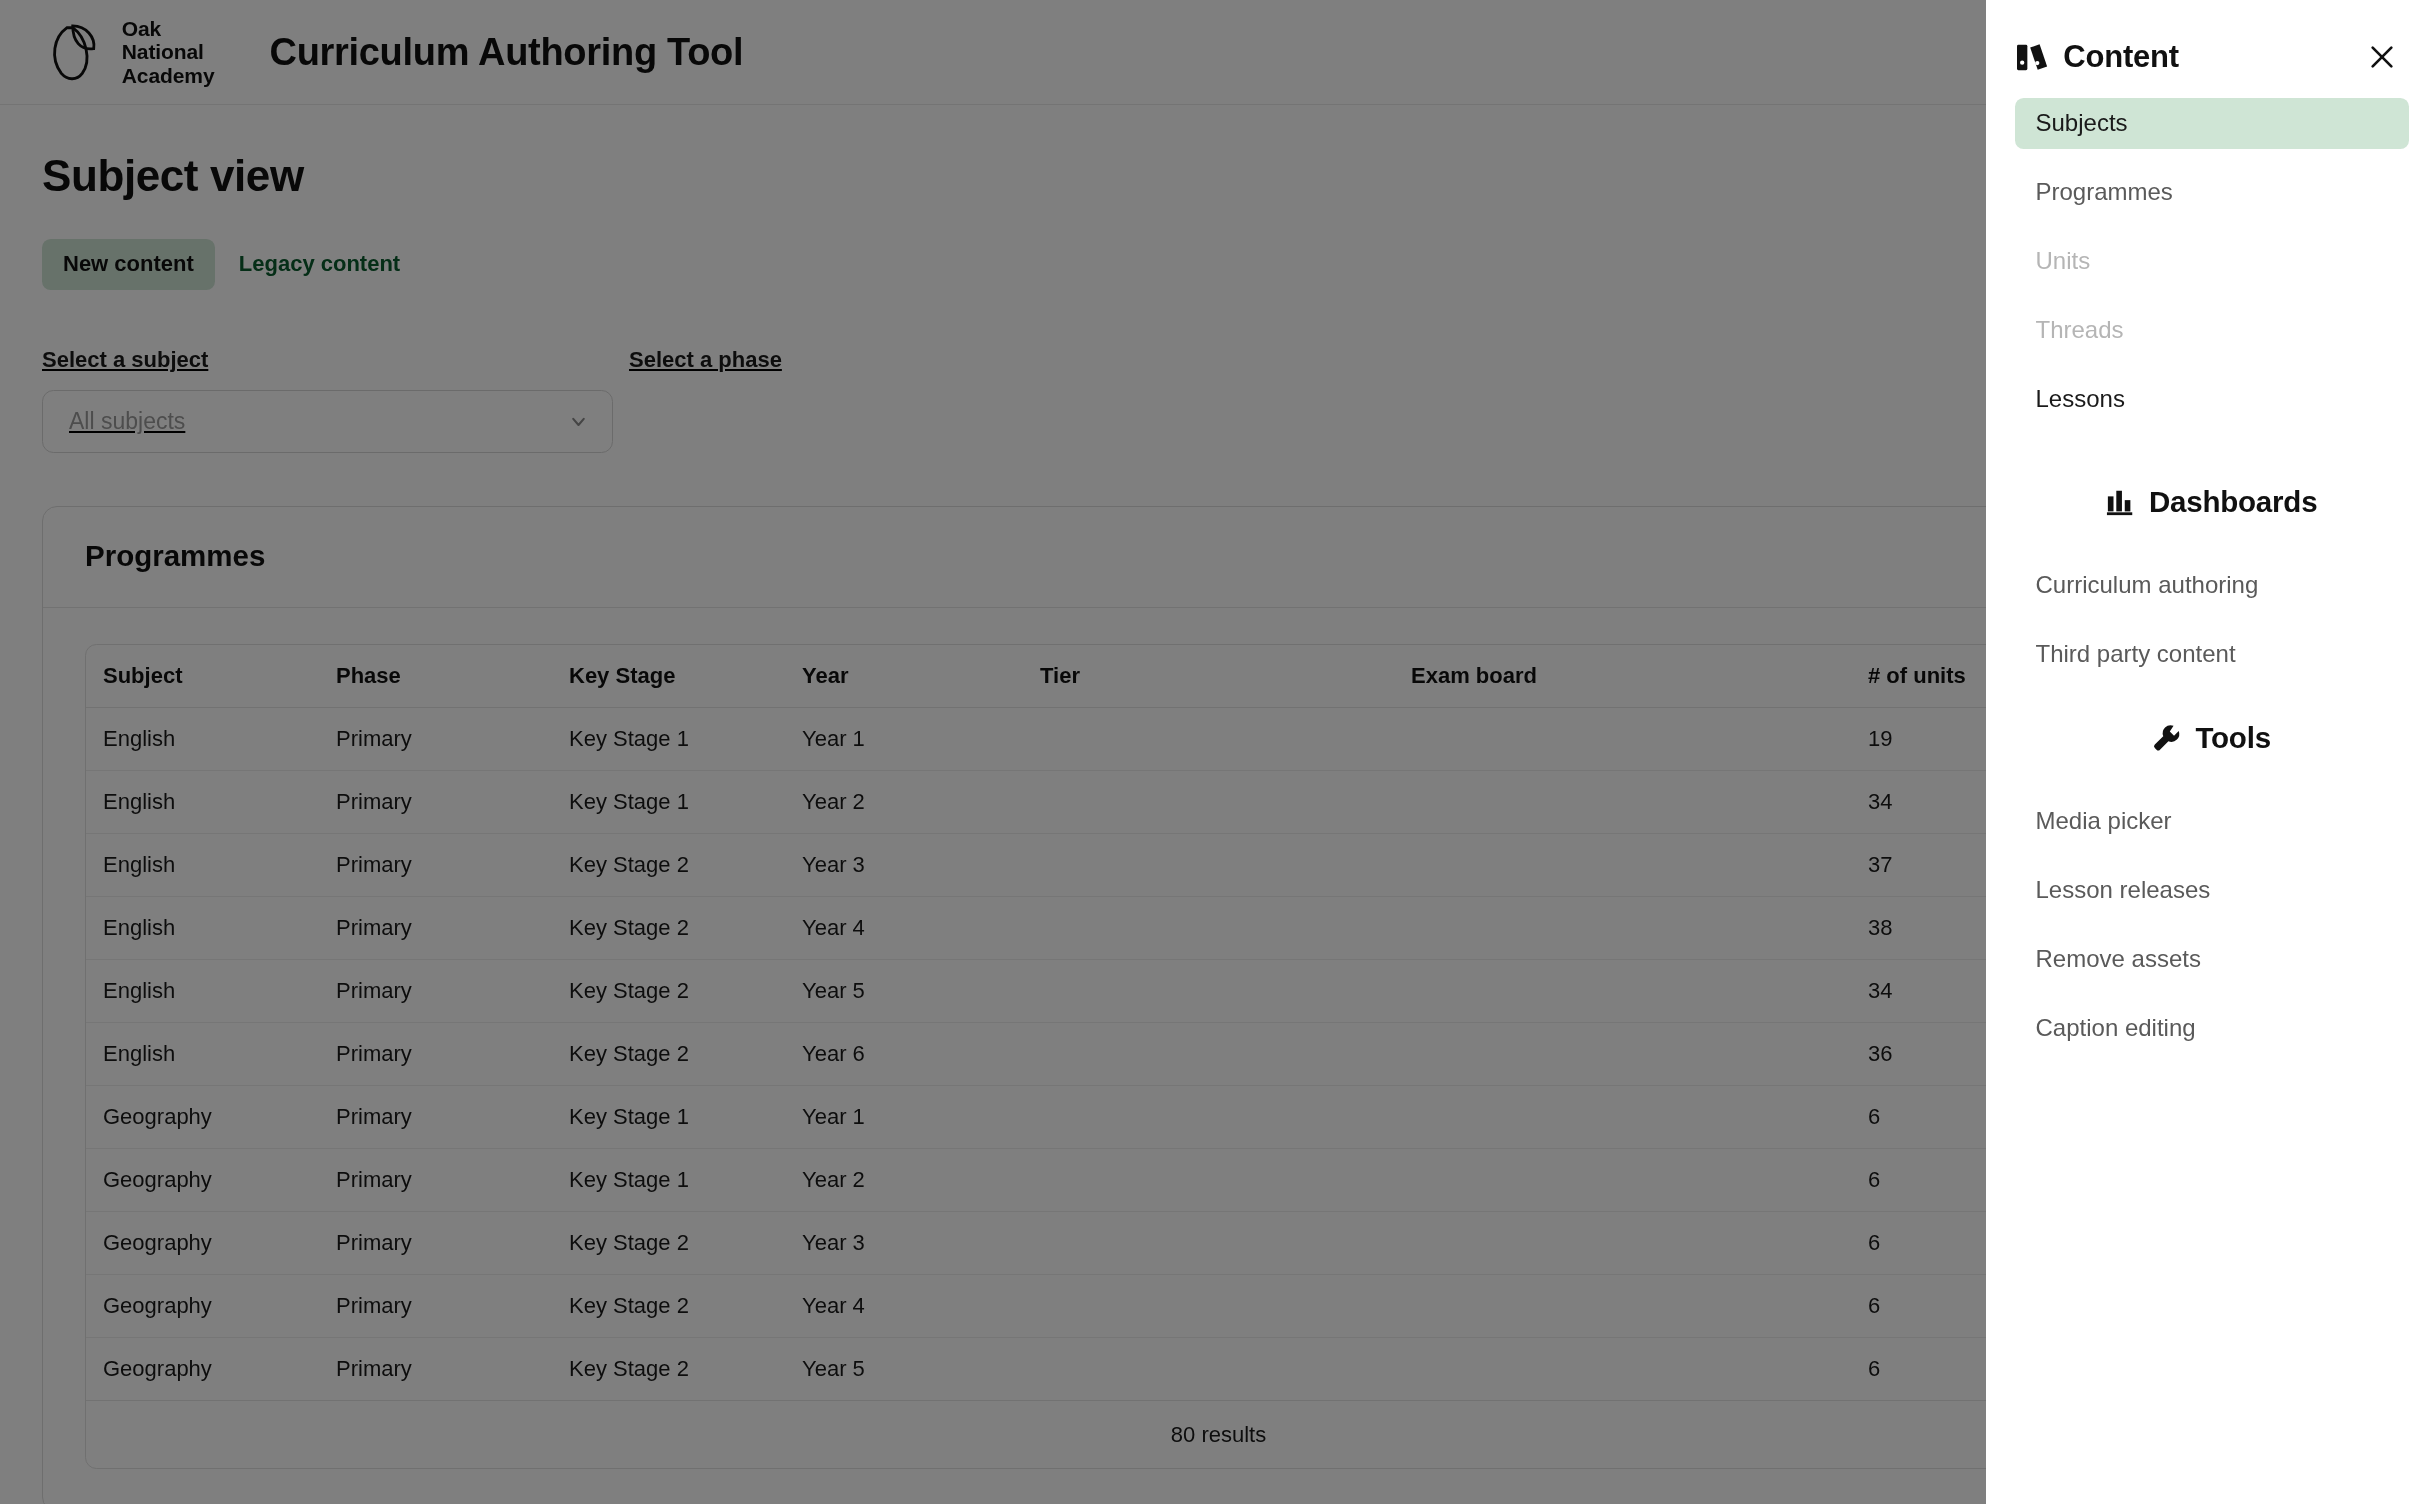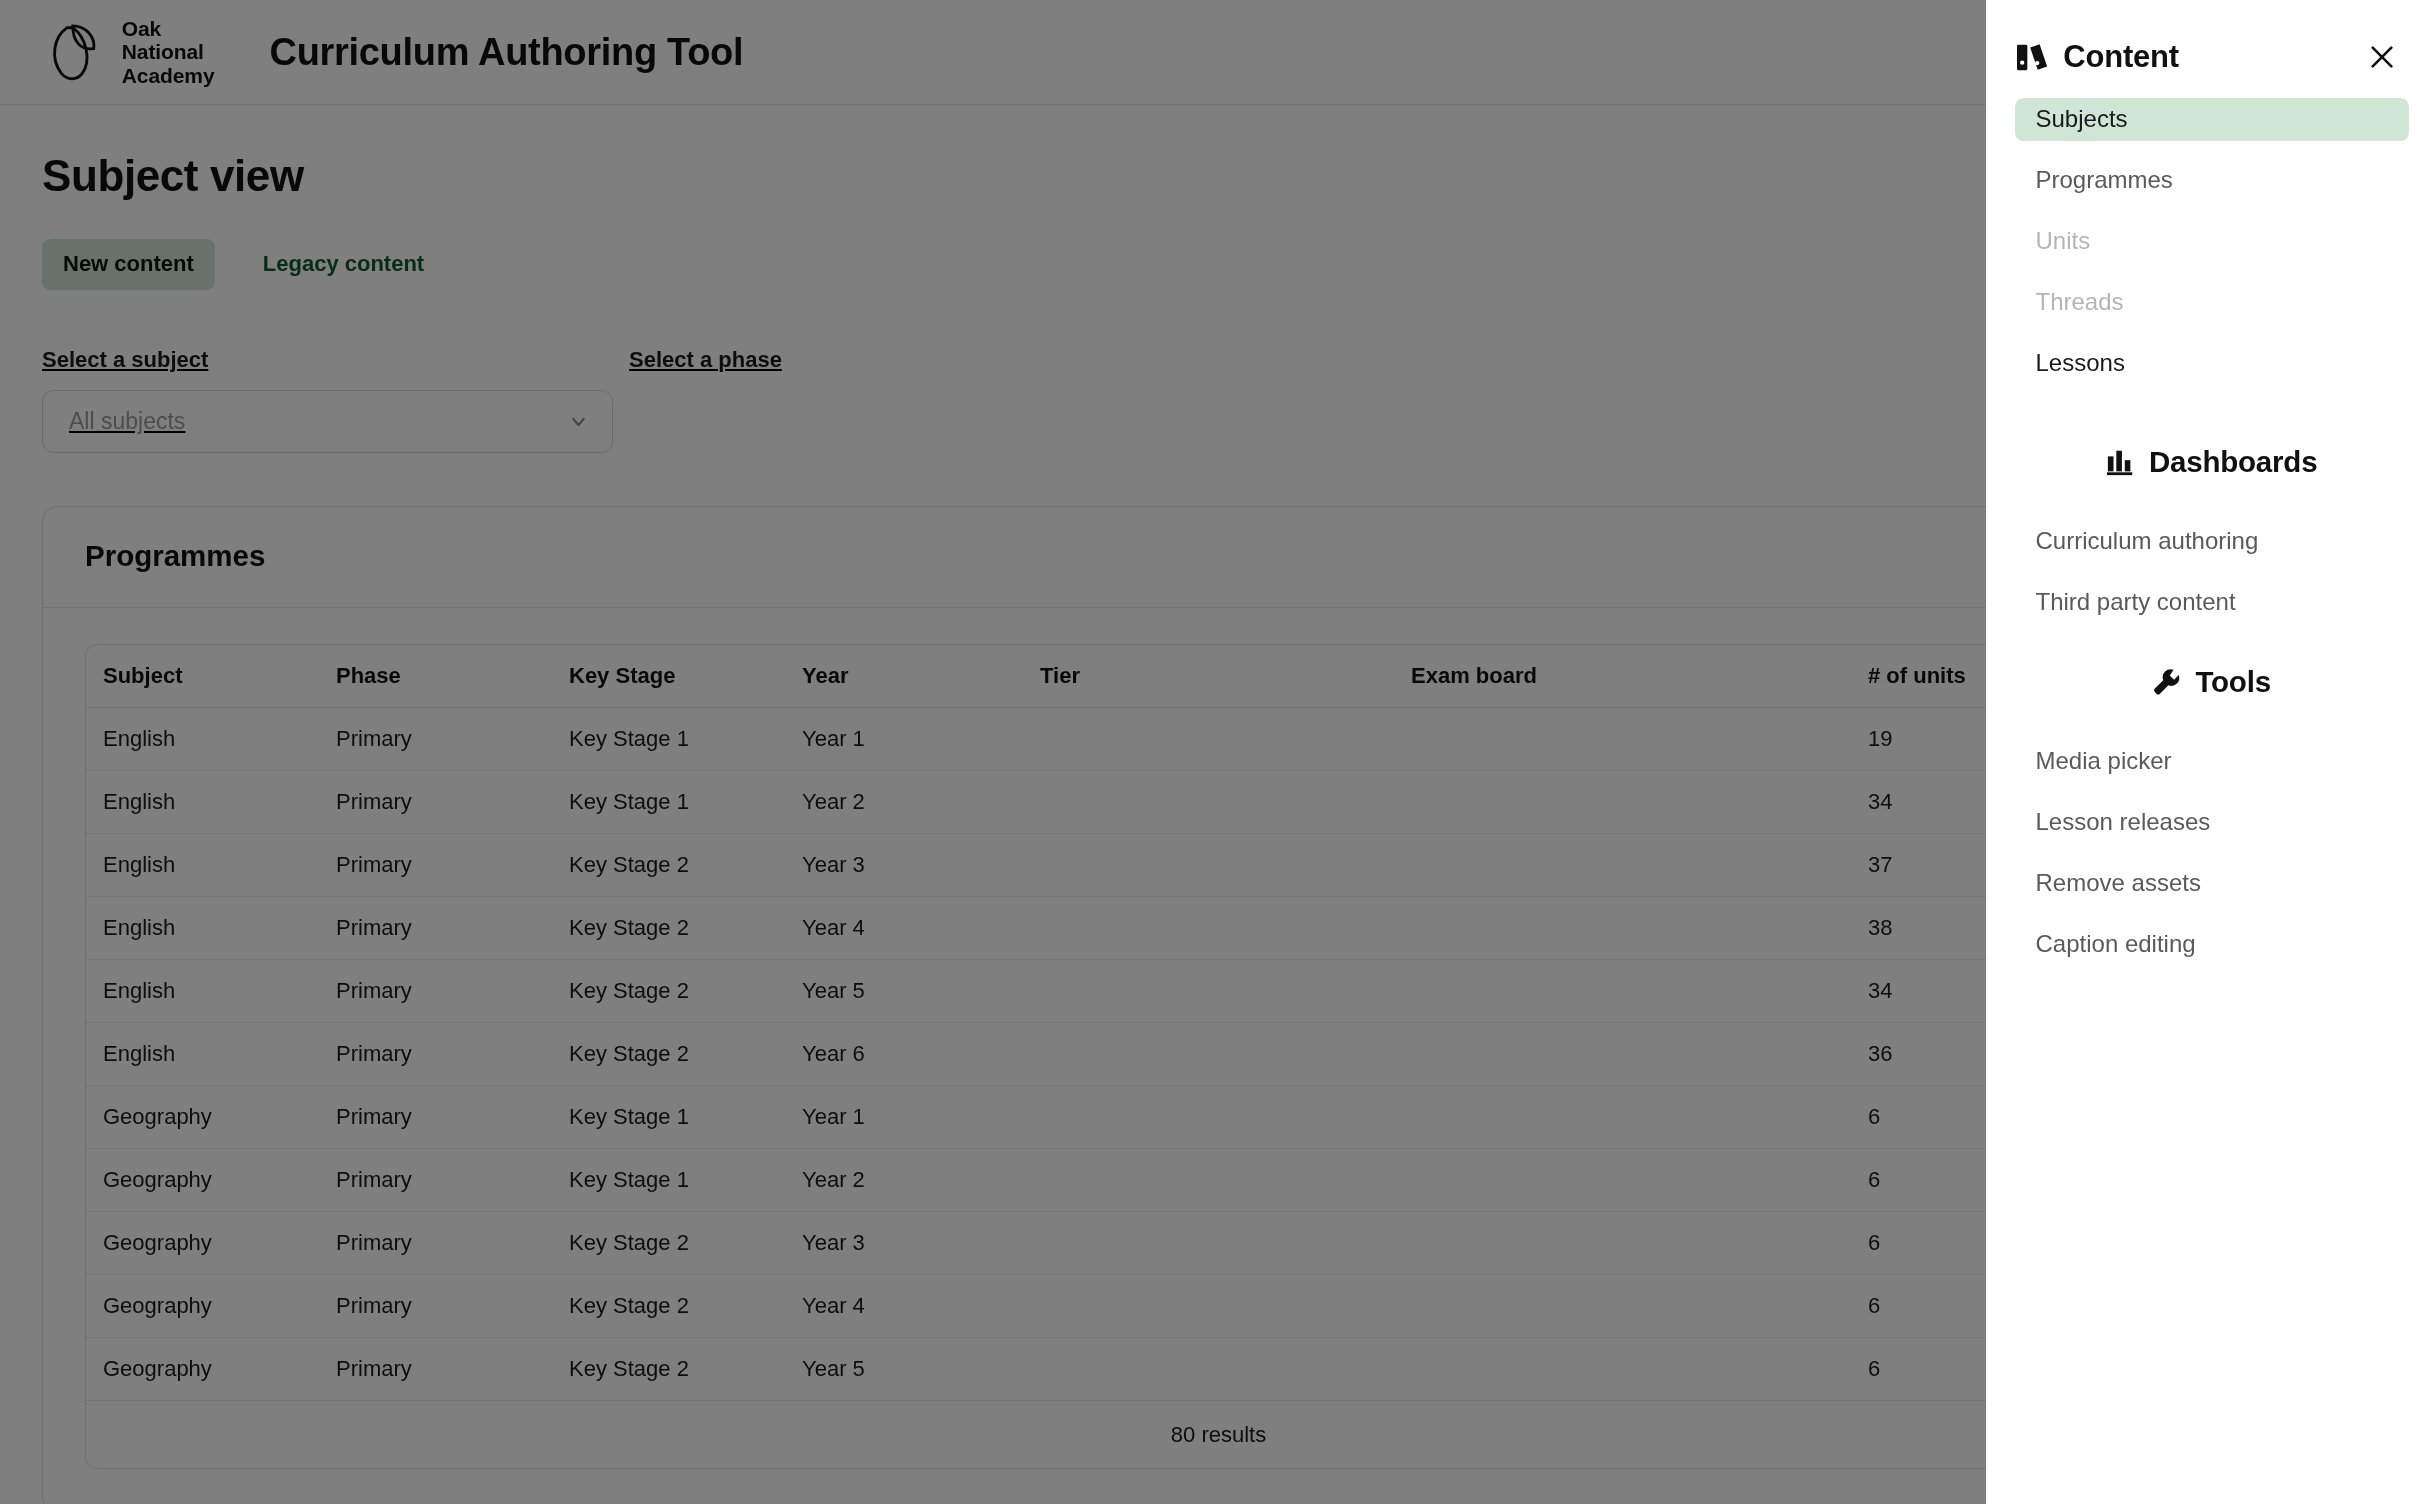--- a/index.html
+++ b/index.html
@@ -81,21 +81,21 @@
   .page-title {
     font-size: 44px;
     font-weight: 700;
     color: #111111;
     letter-spacing: -0.4px;
     margin-bottom: 38px;
   }
   .tabs {
     display: flex;
     align-items: center;
-    gap: 27px;
+    gap: 3px;
     margin-bottom: 57px;
   }
   .tab {
     font-size: 22px;
     font-weight: 600;
     padding: 12.4px 21px;
     border-radius: 8.6px;
     color: #0b5c2e;
     background: transparent;
     white-space: nowrap;
@@ -264,21 +264,21 @@
     width: 38px;
     height: 38px;
     display: flex;
     align-items: center;
     justify-content: center;
     flex: none;
   }
 
   .panel-list { padding: 9.5px 28.5px 0 28.5px; }
   .panel-item {
-    height: 43px;
+    height: 51px;
     display: flex;
     align-items: center;
     padding: 0 21px;
     border-radius: 8.6px;
     font-size: 24px;
     color: #5a5a5a;
     margin-bottom: 18px;
   }
   .panel-item.active {
     background: #cfe5d5;

